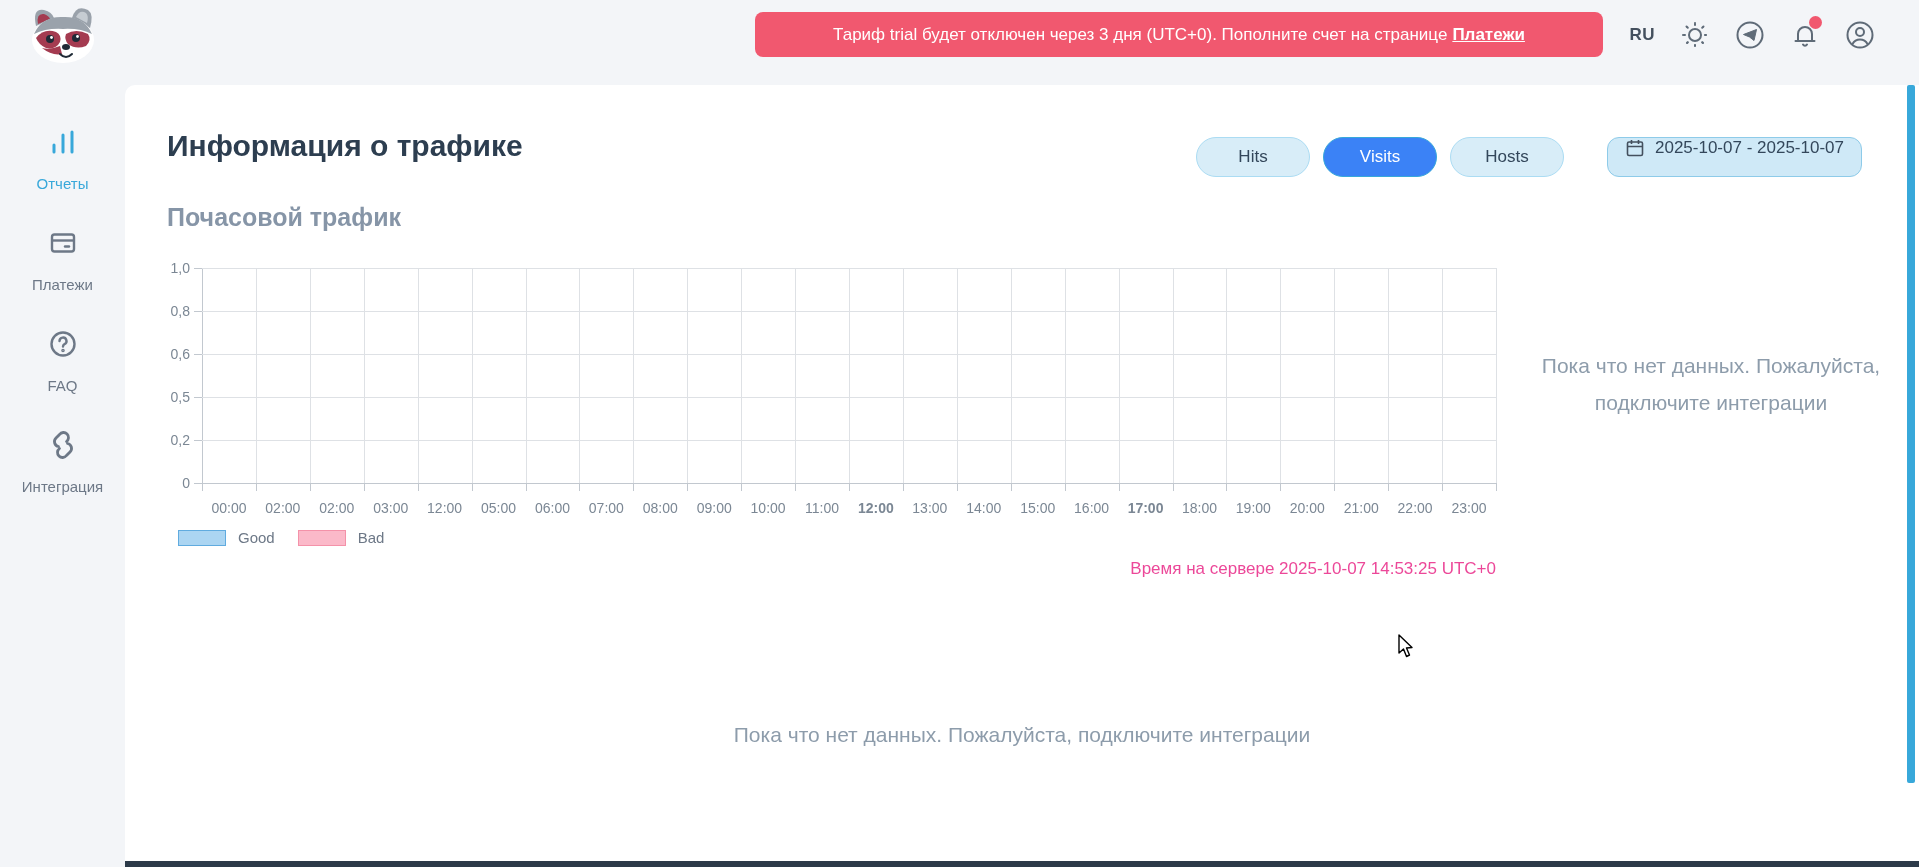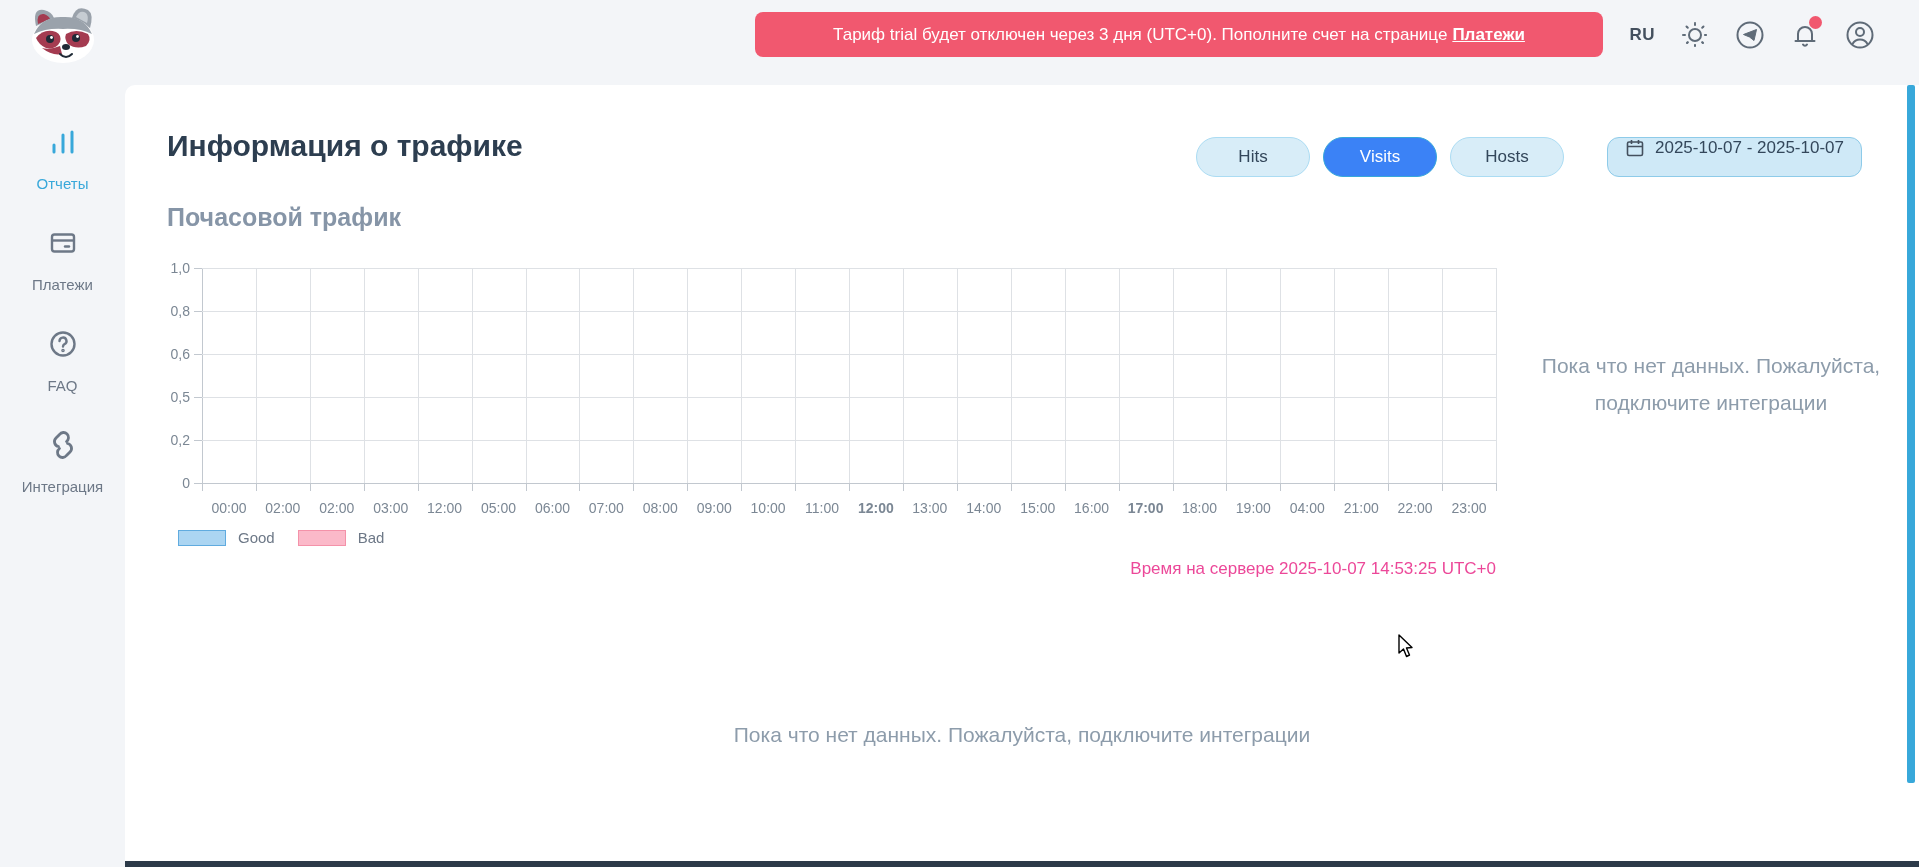--- a/index.html
+++ b/index.html
@@ -288,21 +288,21 @@
       <div class="xtick" style="left: 916.583px;"></div>
       <div class="xlabel" style="left: 916.583px; width: 53.9167px; font-weight: bold;">17:00</div>
       <div class="vline" style="left: 970.5px;"></div>
       <div class="xtick" style="left: 970.5px;"></div>
       <div class="xlabel" style="left: 970.5px; width: 53.9167px;">18:00</div>
       <div class="vline" style="left: 1024.42px;"></div>
       <div class="xtick" style="left: 1024.42px;"></div>
       <div class="xlabel" style="left: 1024.42px; width: 53.9167px;">19:00</div>
       <div class="vline" style="left: 1078.33px;"></div>
       <div class="xtick" style="left: 1078.33px;"></div>
-      <div class="xlabel" style="left: 1078.33px; width: 53.9167px;">04:00</div>
+      <div class="xlabel" style="left: 1078.33px; width: 53.9167px;">20:00</div>
       <div class="vline" style="left: 1132.25px;"></div>
       <div class="xtick" style="left: 1132.25px;"></div>
       <div class="xlabel" style="left: 1132.25px; width: 53.9167px;">21:00</div>
       <div class="vline" style="left: 1186.17px;"></div>
       <div class="xtick" style="left: 1186.17px;"></div>
       <div class="xlabel" style="left: 1186.17px; width: 53.9167px;">22:00</div>
       <div class="vline" style="left: 1240.08px;"></div>
       <div class="xtick" style="left: 1240.08px;"></div>
       <div class="xlabel" style="left: 1240.08px; width: 53.9167px;">23:00</div>
       <div class="vline" style="left: 1294px;"></div>

